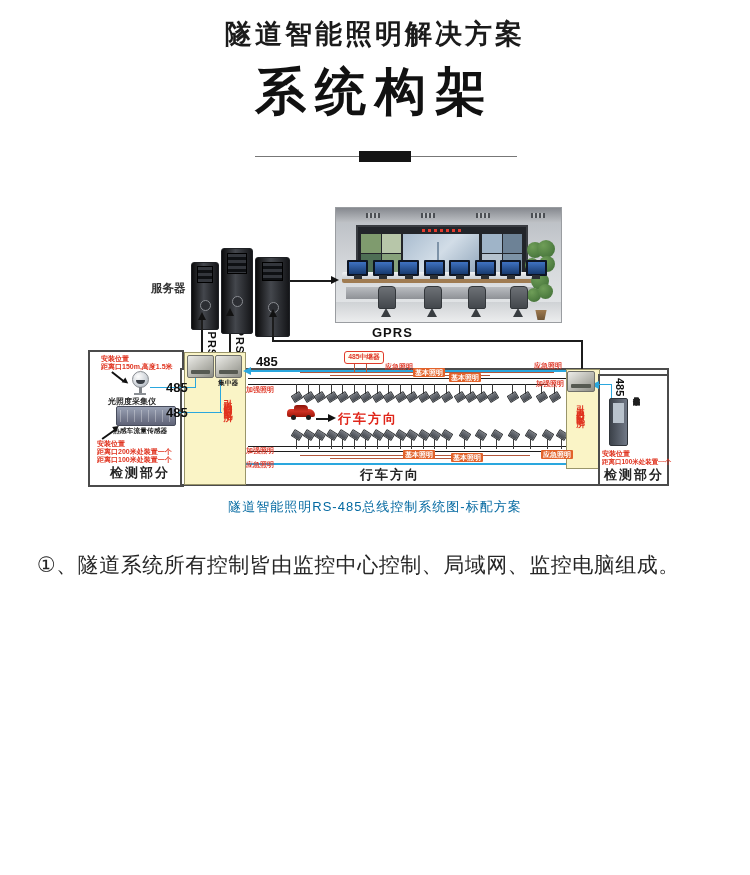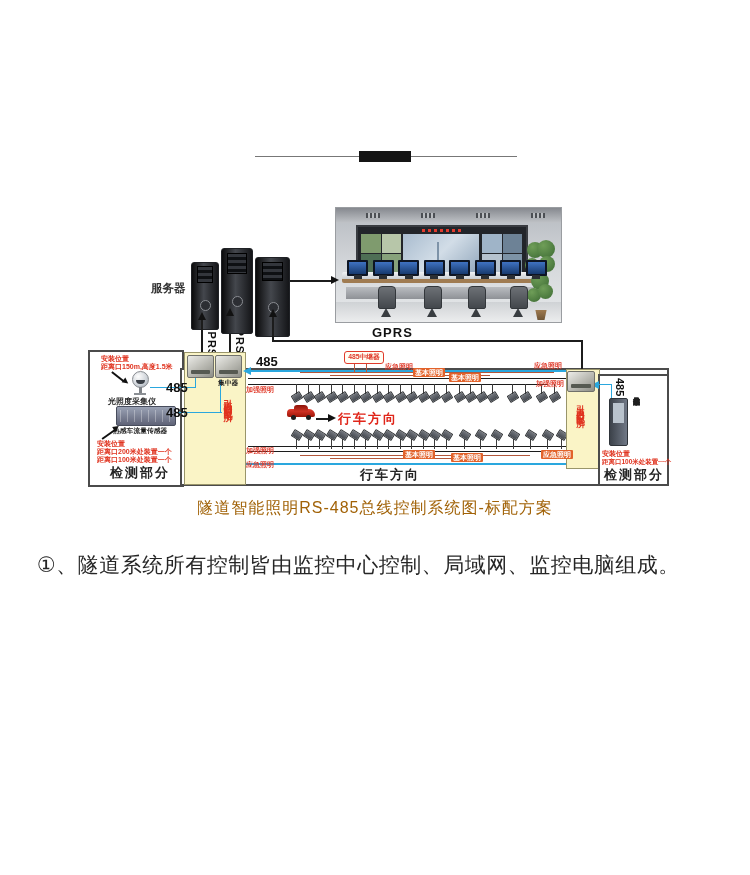--- a/index.html
+++ b/index.html
@@ -119,31 +119,33 @@
          color:#e0331f;font-weight:700;z-index:6;letter-spacing:2px;}
   .chip{position:absolute;font-size:7px;font-weight:700;line-height:1;z-index:6;white-space:nowrap;}
   .chip.plain{color:#e03a2a;}
   .chip.bg{background:#e2622a;color:#fff;padding:1px 2px;border-radius:1px;}
   .repeater{position:absolute;left:344px;top:351px;width:38px;height:11px;z-index:6;
         border:1px solid #e03a2a;border-radius:3px;background:#fffef4;
         font-size:6.8px;font-weight:700;color:#e03a2a;text-align:center;line-height:10px;}
   .direction{position:absolute;left:338px;top:410px;font-size:13px;font-weight:800;
         color:#e0261a;letter-spacing:2px;z-index:6;}
   .caption{position:absolute;left:0;top:498px;width:100%;text-align:center;
-        font-size:16px;font-weight:500;letter-spacing:1px;color:#a16207;}
+        font-size:13px;font-weight:500;letter-spacing:1px;color:#0369a1;}
   
   .bodytext{position:absolute;left:37px;top:545px;width:677px;}
   .bodytext p{margin:0 0 2px 0;font-size:21px;line-height:40px;letter-spacing:0.5px;
         color:#262626;font-weight:500;text-align:justify;}
 </style>
 </head>
 <body>
 
 <div class="stage">
 
+  <div class="subtitle">隧道智能照明解决方案</div>
+  <div class="bigtitle">系统构架</div>
   <div class="div-line"></div>
   <div class="div-block"></div>
 
   <div class="server-label" style="left:151px;top:281px;">服务器</div>
   <div class="tower" style="left:191px;top:262px;width:26px;height:66px;"></div>
   <div class="tower" style="left:221px;top:248px;width:30px;height:84px;z-index:3;"></div>
   <div class="tower" style="left:255px;top:257px;width:33px;height:78px;"></div>
 
   <div class="vline" style="left:201px;top:319px;height:36px;"></div>
   <div class="ah ah-up" style="left:198px;top:312px;"></div>

